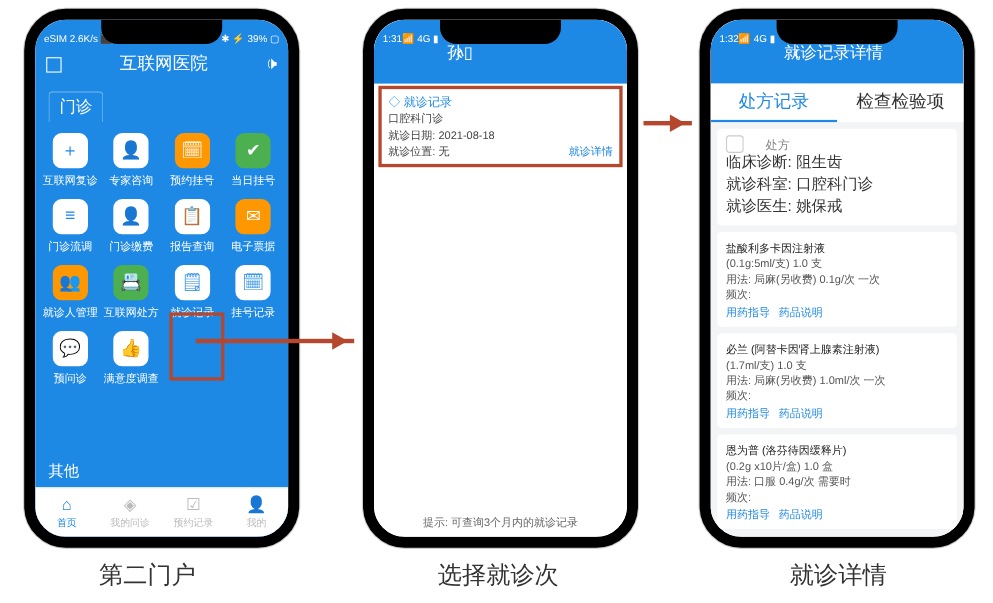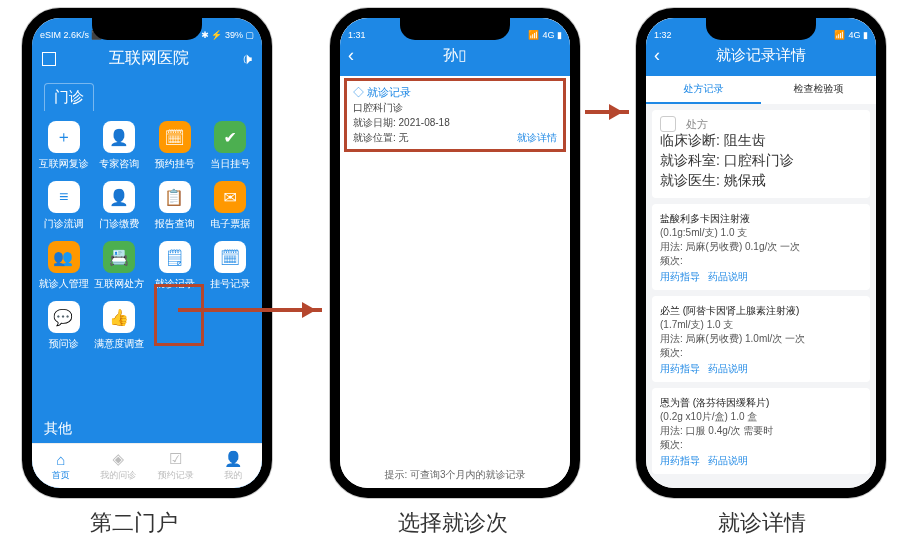--- a/index.html
+++ b/index.html
@@ -50,41 +50,41 @@
     position:absolute; border:3px solid #b5472e; pointer-events:none;
   }
   .tabbar { position:absolute; bottom:0; left:0; right:0; height:45px; background:#fff; display:flex; border-top:1px solid #eee; }
   .tabbar .tab { flex:1; display:flex; flex-direction:column; align-items:center; justify-content:center; gap:1px; color:#bbb; font-size:9px; }
   .tabbar .tab.active { color:#1e88e5; }
   .tab-icon { font-size:15px; }
   .other-label { position:absolute; bottom:50px; left:12px; color:#fff; font-size:14px; }
 
   
   .p2 .screen { background:#fff; }
-  .blue-header { background:#1e88e5; color:#fff; height:58px; display:flex; flex-direction:column; }
+  .blue-header { background:#1e88e5; color:#fff; height:58px; display:flex; flex-direction:row; }
   .header-row { display:flex; align-items:center; justify-content:center; position:relative; padding:6px 0 4px; }
   .header-row .back { position:absolute; left:8px; font-size:18px; }
   .header-row .htitle { font-size:15px; font-weight:500; }
   .record-card { border:3px solid #b5472e; margin:2px 4px; padding:4px 6px; background:#fff; }
   .record-card .card-title { color:#1e88e5; font-size:11px; }
   .record-card .row { font-size:10px; color:#444; margin-top:1px; display:flex; justify-content:space-between; }
   .record-card .link { color:#1e88e5; }
   .bottom-hint { position:absolute; bottom:6px; left:0; right:0; text-align:center; font-size:10px; color:#666; }
 
   
   .p3 .screen { background:#f3f4f6; }
   .tabs2 { display:flex; background:#fff; }
-  .tabs2 .t { flex:1; text-align:center; padding:6px 0; font-size:10px; color:#333; }
+  .tabs2 .t { flex:1; text-align:center; padding:6px 0; font-size:16px; color:#333; }
   .tabs2 .t.active { color:#1e88e5; border-bottom:2px solid #1e88e5; font-weight:500; }
   .card { background:#fff; margin:6px; border-radius:4px; padding:6px 8px; font-size:10px; color:#555; }
   .card .ch { color:#333; font-size:14px; margin-bottom:2px; }
   .card .bold { color:#222; font-weight:500; margin-top:2px; }
   .card .links { margin-top:2px; }
   .card .links span { color:#1e88e5; margin-right:8px; }
-  .rx { display:flex; align-items:center; gap:10px; font-size:11px; color:#888; }
+  .rx { display:flex; align-items:center; gap:20px; font-size:11px; color:#888; }
   .rx-ic { width:16px; height:16px; border:1px solid #ccc; border-radius:3px; display:inline-block; }
 
   
   .arrow {
     position:absolute; height:0; border-top:4px solid #b5472e;
   }
   .arrow::after {
     content:''; position:absolute; right:-2px; top:-10px;
     border:8px solid transparent; border-left:14px solid #b5472e;
   }

